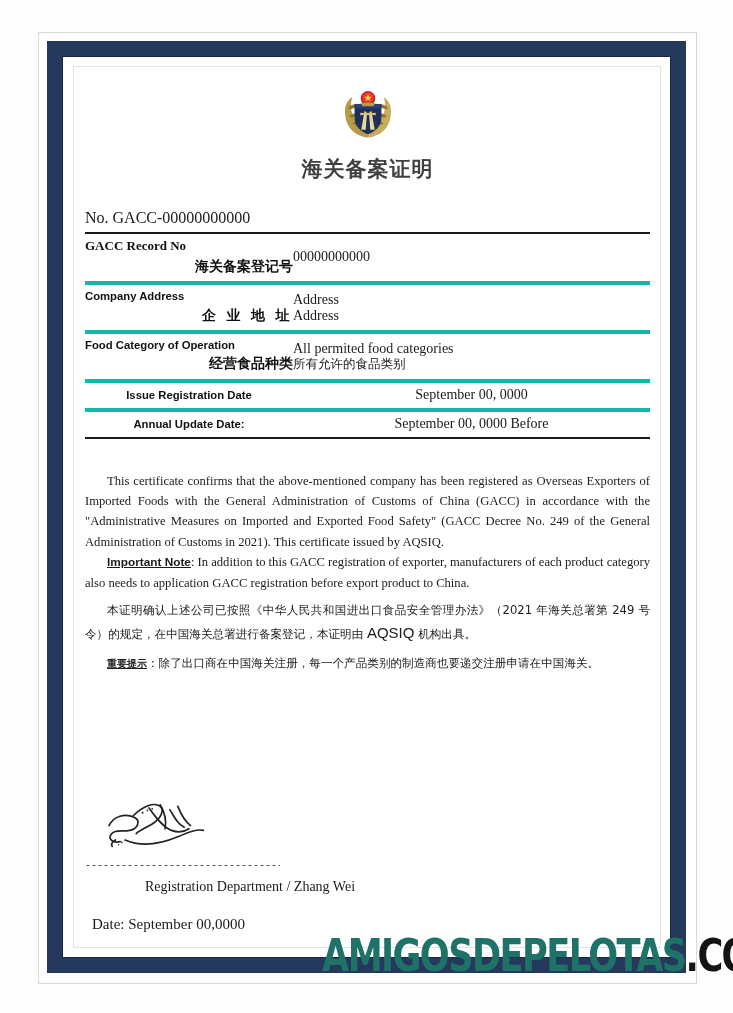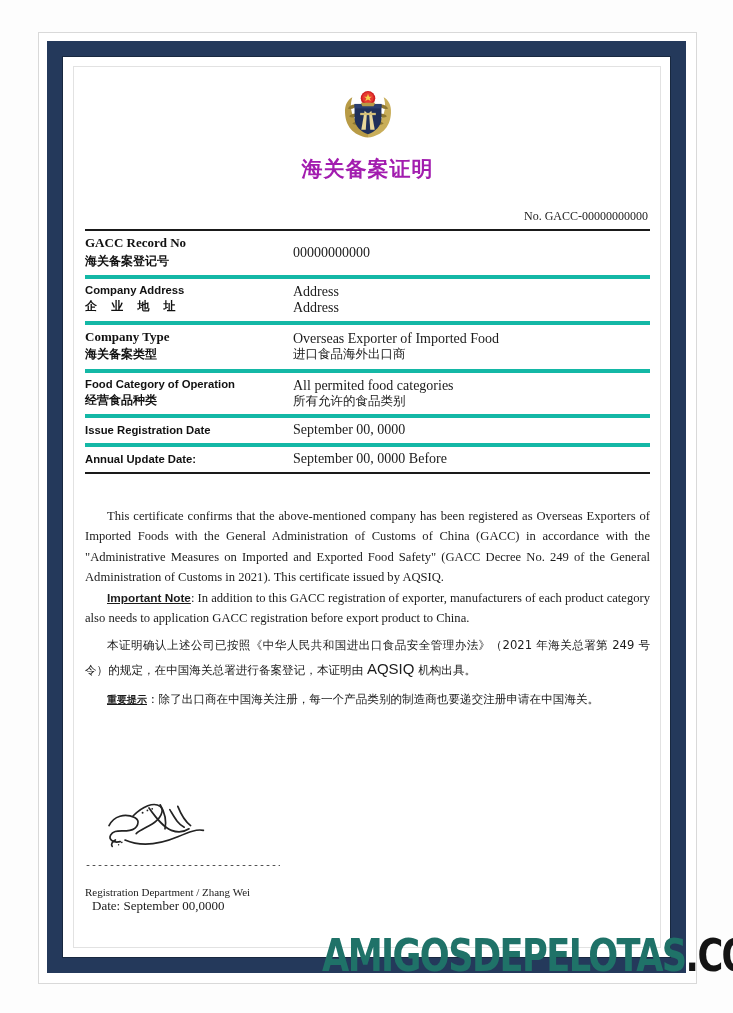--- a/index.html
+++ b/index.html
@@ -33,50 +33,50 @@
   .emblem{display:inline-block;width:56px;height:56px;}
   
   #title-en{
     text-align:center;margin-top:20px;
     font-family:"Liberation Sans",sans-serif;
     font-weight:bold;font-size:25px;color:#1b1b1b;letter-spacing:-0.2px;
   }
   #title-zh{
     text-align:center;margin-top:9px;
     font-family:"DejaVu Sans",sans-serif;
-    font-weight:bold;font-size:21px;color:#a21caf;letter-spacing:1px;
+    font-weight:bold;font-size:21px;color:#404040;letter-spacing:1px;
   }
   #cert-no{
-    text-align:right;margin-top:26px;font-size:12px;color:#1b1b1b;
+    margin-top:26px;font-size:16px;color:#1b1b1b;
     padding-right:2px;
   }
   
   table#info-table{
     width:100%;border-collapse:collapse;margin-top:5px;
     border-top:2.6px solid #1a1a1a;border-bottom:2.6px solid #1a1a1a;
   }
   table#info-table tr.row{border-bottom:4px solid #14b8a6;}
   table#info-table tr.row.last{border-bottom:none;}
   table#info-table td{vertical-align:middle;padding:3px 0 3px 0;}
   td.label-cell{width:208px;padding-left:4px;}
   .lbl-en{
     font-family:"Liberation Sans",sans-serif;
     font-weight:bold;font-size:11.3px;color:#111;line-height:1.45;
   }
   .lbl-en.serif{font-family:"Liberation Serif",serif;font-size:13px;font-weight:bold;}
   .lbl-zh{
-    font-family:Liberation Mono, monospace;
-    font-weight:bold;font-size:12px;color:#111;line-height:1.6;
+    font-family:Liberation Serif, serif;
+    font-weight:bold;font-size:14px;color:#111;line-height:1.6;text-align:right;
   }
   .lbl-zh.spaced{letter-spacing:3.5px;}
   td.value-cell{font-size:14px;color:#1b1b1b;line-height:1.35;padding-left:4px;}
   .val-zh{font-family:"DejaVu Sans",serif;font-size:12.5px;}
   .two-line span{display:block;line-height:1.15;}
   .row-tall{height:41px;}
-  .row-short{height:27px;}
+  .row-short{height:27px;text-align:center;}
   
   #body-text{margin-top:32px;}
   p.para{
     margin:0 0 0 0;font-size:12.6px;line-height:1.62;color:#1b1b1b;
     text-align:justify;text-indent:22px;
   }
   p.para.zh{
     font-family:"DejaVu Sans",serif;font-size:11.6px;line-height:1.75;
     text-align:justify;text-indent:22px;margin-top:7px;
   }
@@ -86,22 +86,22 @@
           text-decoration:underline;font-size:10px;}
   .mono-aqsiq{font-family:"Liberation Sans",sans-serif;font-size:15px;}
   
   #sign-block{position:absolute;left:0;top:712px;width:330px;}
   #signature{width:160px;height:68px;display:block;margin-left:16px;}
   #dash-line{
     font-family:"Liberation Mono",monospace;font-size:10px;color:#3a3a3a;
     letter-spacing:0px;margin-top:2px;white-space:nowrap;overflow:hidden;
     width:195px;
   }
-  #sign-name{font-size:11px;color:#1b1b1b;margin-top:15px;}
-  #sign-date{font-size:13px;color:#1b1b1b;margin-top:0;padding-left:7px;}
+  #sign-name{font-size:14px;color:#1b1b1b;margin-top:8px;text-align:center;}
+  #sign-date{font-size:15px;color:#1b1b1b;margin-top:21px;padding-left:7px;}
   
   #watermark{
     position:absolute;left:322px;top:934px;
     font-family:"DejaVu Sans",sans-serif;font-weight:bold;
     font-size:44px;line-height:1;letter-spacing:-2px;
     transform:scaleX(0.80);transform-origin:left top;
     white-space:nowrap;
   }
   #watermark .wm-main{color:#1f7268;}
   #watermark .wm-tld{color:#141414;}
@@ -166,30 +166,20 @@
         <td class="label-cell">
           <div class="lbl-en">Company Address</div>
           <div class="lbl-zh spaced">企 业 地 址</div>
         </td>
         <td class="value-cell two-line">
           <span>Address</span>
           <span>Address</span>
         </td>
       </tr>
 
-      <tr class="row row-tall">
-        <td class="label-cell">
-          <div class="lbl-en serif">Company Type</div>
-          <div class="lbl-zh">海关备案类型</div>
-        </td>
-        <td class="value-cell two-line">
-          <span>Overseas Exporter of Imported Food</span>
-          <span class="val-zh">进口食品海外出口商</span>
-        </td>
-      </tr>
 
       <tr class="row row-tall">
         <td class="label-cell">
           <div class="lbl-en">Food Category of Operation</div>
           <div class="lbl-zh">经营食品种类</div>
         </td>
         <td class="value-cell two-line">
           <span>All permited food categories</span>
           <span class="val-zh">所有允许的食品类别</span>
         </td>

